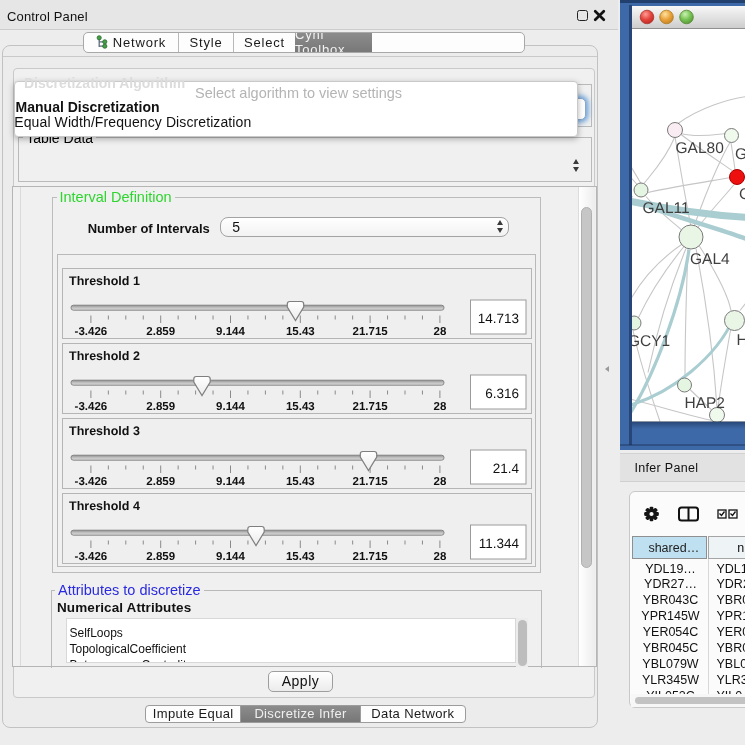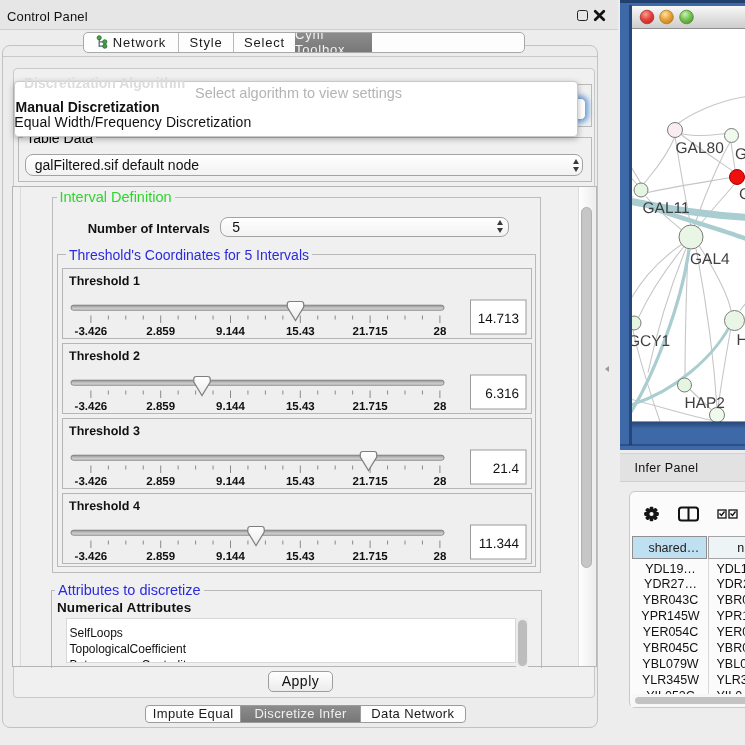--- a/index.html
+++ b/index.html
@@ -40,39 +40,37 @@
  <div style="width:61px;display:flex;align-items:center;justify-content:center">Select</div>
  <div style="width:77px;display:flex;align-items:center;justify-content:center;background:linear-gradient(#8c8c8c,#787878);color:#f2f2f2">Cyni Toolbox</div>
 </div>
 
 <div class="grp" style="left:17.5px;top:83.5px;width:574.5px;height:43px"></div>
 
 <div class="abs" style="left:560px;top:98px;width:26px;height:22px;background:#fff;border:1px solid #8aa8c8;border-radius:0 5px 5px 0;box-shadow:0 0 5px 2.5px rgba(90,150,215,0.85)"></div>
 
 <div class="grp" style="left:17.5px;top:136.5px;width:574.5px;height:45px"></div>
 <div class="gtitle" style="left:23.2px;top:130.5px;font-size:14px">Table Data</div>
-<div class="combo" style="left:25.3px;top:153.5px;width:558.2px;height:22.5px;line-height:21px;padding-left:8.5px;font-size:14px;border-radius:8px">galFiltered.sif default node</div>
 <div class="car" style="left:572.5px;top:159px;border-left:3.6px solid transparent;border-right:3.6px solid transparent;border-bottom:5px solid #3a3a3a"></div>
 <div class="car" style="left:572.5px;top:166.5px;border-left:3.6px solid transparent;border-right:3.6px solid transparent;border-top:5px solid #3a3a3a"></div>
 
 <div class="abs" style="left:11.5px;top:186px;width:585px;height:481px;border:1px solid #b5b5b5;background:#f0f0f0"></div>
 <div class="abs" style="left:20px;top:187px;width:1px;height:479px;background:#dadada"></div>
 
 <div class="abs" style="left:578px;top:187px;width:17px;height:479px;background:linear-gradient(90deg,#ffffff,#ededed);border-left:1px solid #dcdcdc"></div>
 <div class="abs" style="left:580.5px;top:207px;width:11px;height:361px;background:#c6c6c6;border:1px solid #b0b0b0;border-radius:6px"></div>
 
 <div class="grp" style="left:52px;top:196.5px;width:489px;height:376px;border-color:#bcbcbc"></div>
 <div class="gtitle" style="left:56.5px;top:189.5px;color:#2fd52f;font-size:14.5px">Interval Definition</div>
 <div class="abs" style="left:87.7px;top:220.5px;font-size:13px;font-weight:bold;color:#111">Number of Intervals</div>
 <div class="combo" style="left:220.3px;top:216.5px;width:288.8px;height:20.5px;line-height:19px;padding-left:11px;font-size:14px;border-radius:8px">5</div>
 <div class="car" style="left:496.5px;top:220px;border-left:3.8px solid transparent;border-right:3.8px solid transparent;border-bottom:5px solid #3a3a3a"></div>
 <div class="car" style="left:496.5px;top:227.5px;border-left:3.8px solid transparent;border-right:3.8px solid transparent;border-top:5px solid #3a3a3a"></div>
 
 <div class="grp" style="left:57px;top:254px;width:479px;height:313px"></div>
-<div class="gtitle" style="left:66px;top:247.5px;color:#2a2ae0;font-size:14px">Threshold's Coordinates for 5 Intervals</div>
 
 <svg width="0" height="0" style="position:absolute">
       <defs>
 <linearGradient id="trk" x1="0" y1="0" x2="0" y2="1">
           <stop offset="0" stop-color="#8f8f8f"></stop>
           <stop offset="0.45" stop-color="#bdbdbd"></stop>
           <stop offset="1" stop-color="#dedede"></stop>
         </linearGradient>
 <linearGradient id="thg" x1="0" y1="0" x2="0" y2="1">
           <stop offset="0" stop-color="#ffffff"></stop>

